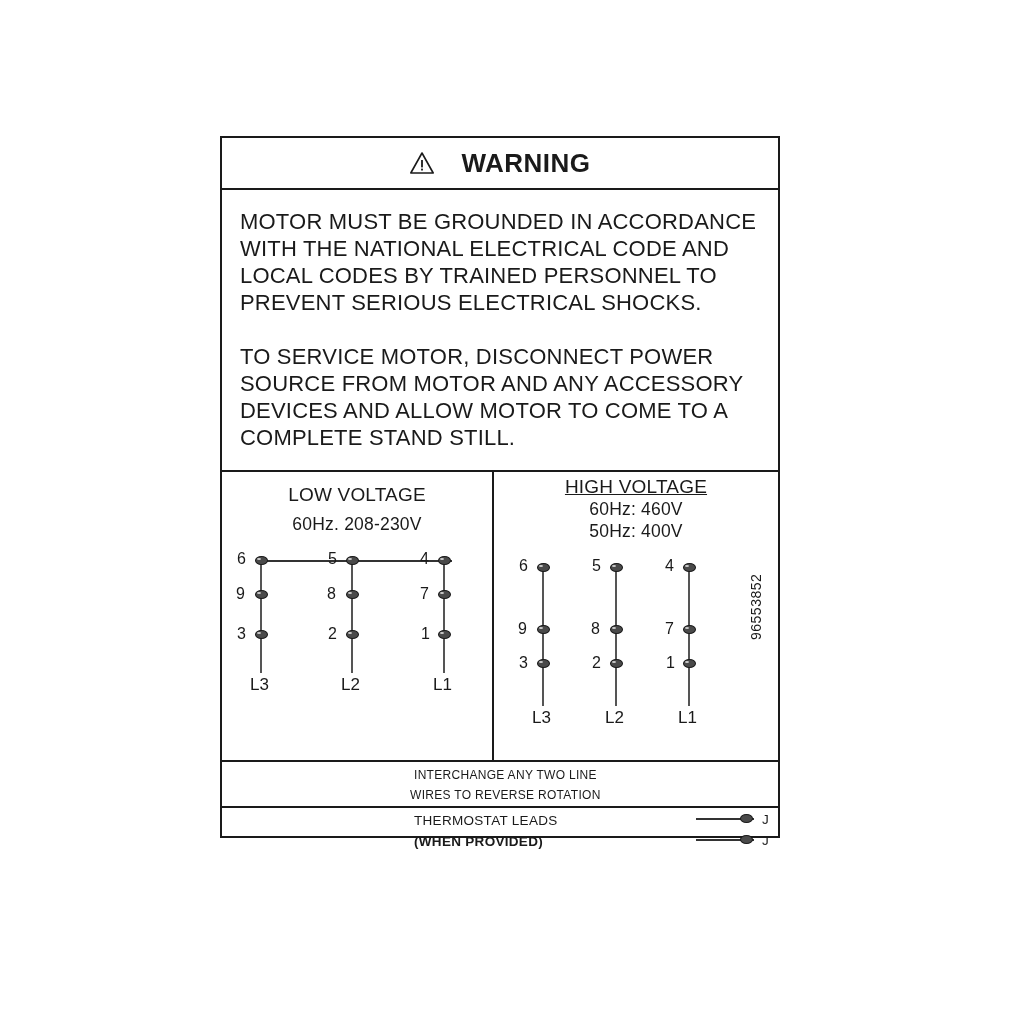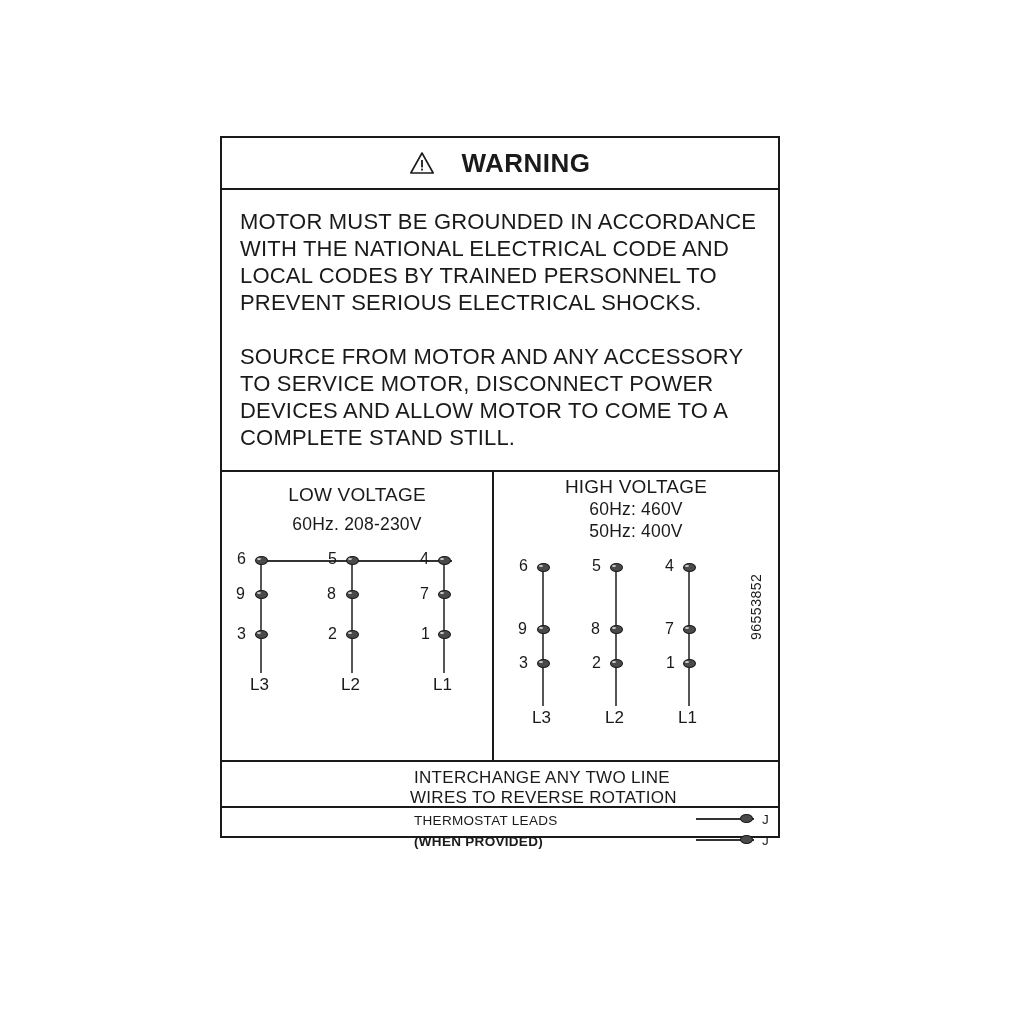--- a/index.html
+++ b/index.html
@@ -128,21 +128,21 @@
 
   
   .rot-band {
     height: 46px;
     border-bottom: 2px solid #1a1a1a;
     position: relative;
     box-sizing: border-box;
   }
   .rot-line {
     position: absolute;
-    font-size: 17px;
+    font-size: 12px;
     letter-spacing: 0.3px;
     white-space: nowrap;
   }
 
   
   .thermo-band {
     height: 46px;
     position: relative;
     box-sizing: border-box;
   }
@@ -203,22 +203,22 @@
     </span>
     <span class="warn-title">WARNING</span>
   </div>
 
   <div class="warn-body">
     <p>MOTOR MUST BE GROUNDED IN ACCORDANCE</p>
     <p>WITH THE NATIONAL ELECTRICAL CODE AND</p>
     <p>LOCAL CODES BY TRAINED PERSONNEL TO</p>
     <p>PREVENT SERIOUS ELECTRICAL SHOCKS.</p>
     <div class="gap"></div>
+    <p>TO SERVICE MOTOR, DISCONNECT POWER</p>
     <p>SOURCE FROM MOTOR AND ANY ACCESSORY</p>
-    <p>TO SERVICE MOTOR, DISCONNECT POWER</p>
     <p>DEVICES AND ALLOW MOTOR TO COME TO A</p>
     <p>COMPLETE STAND STILL.</p>
   </div>
 
   <div class="volt-row">
 
     <div class="volt-pane pane-low">
       <div class="pane-title">LOW VOLTAGE</div>
       <div class="pane-sub">60Hz. 208-230V</div>
 
@@ -259,21 +259,21 @@
         <div class="node" style="left:216px; top:95px;"></div>
         <div class="lbl" style="left:199px; top:91px;">1</div>
 
         <div class="lbl-big" style="left:28px; top:140px;">L3</div>
         <div class="lbl-big" style="left:119px; top:140px;">L2</div>
         <div class="lbl-big" style="left:211px; top:140px;">L1</div>
       </div>
     </div>
 
     <div class="volt-pane pane-high">
-      <div class="pane-title" style="margin-top:4px;">HIGH VOLTAGE</div>
+      <div class="pane-title" style="margin-top:4px;text-decoration:underline;">HIGH VOLTAGE</div>
       <div class="pane-sub tight">60Hz: 460V</div>
       <div class="pane-sub tight">50Hz: 400V</div>
 
       <div class="diagram">
 
         <div class="wire-v" style="left:48px; top:28px; height:58px;"></div>
         <div class="wire-v" style="left:48px; top:88px; height:32px;"></div>
         <div class="wire-v" style="left:48px; top:122px; height:42px;"></div>
 
         <div class="wire-v" style="left:121px; top:28px; height:58px;"></div>

